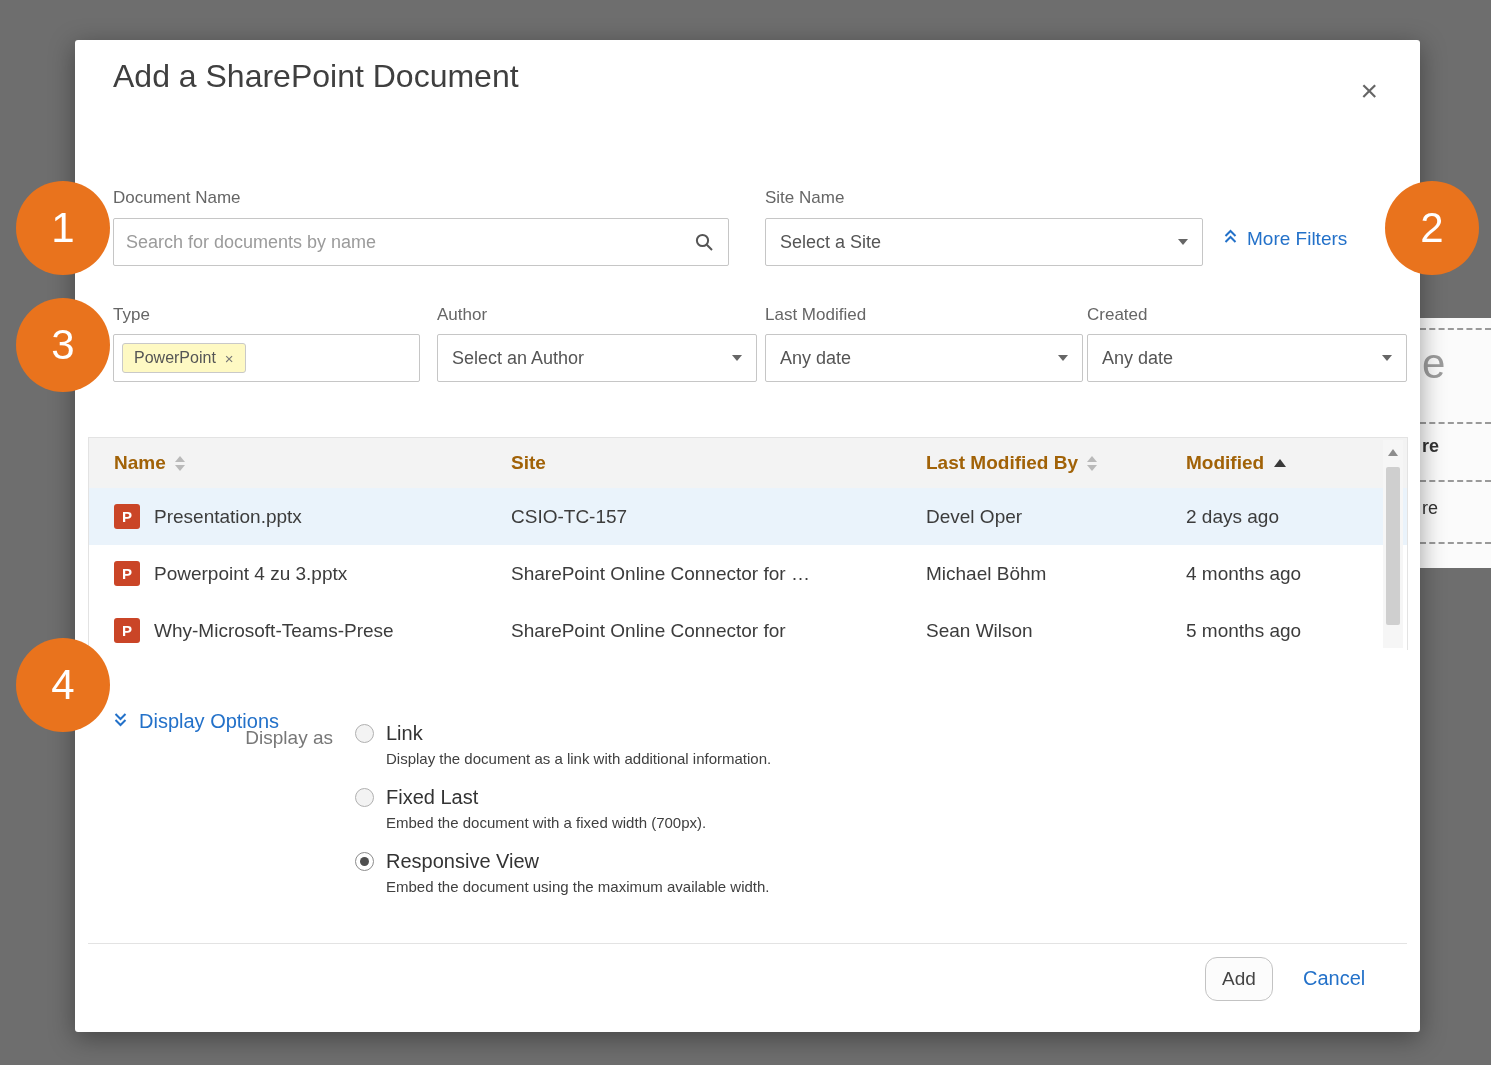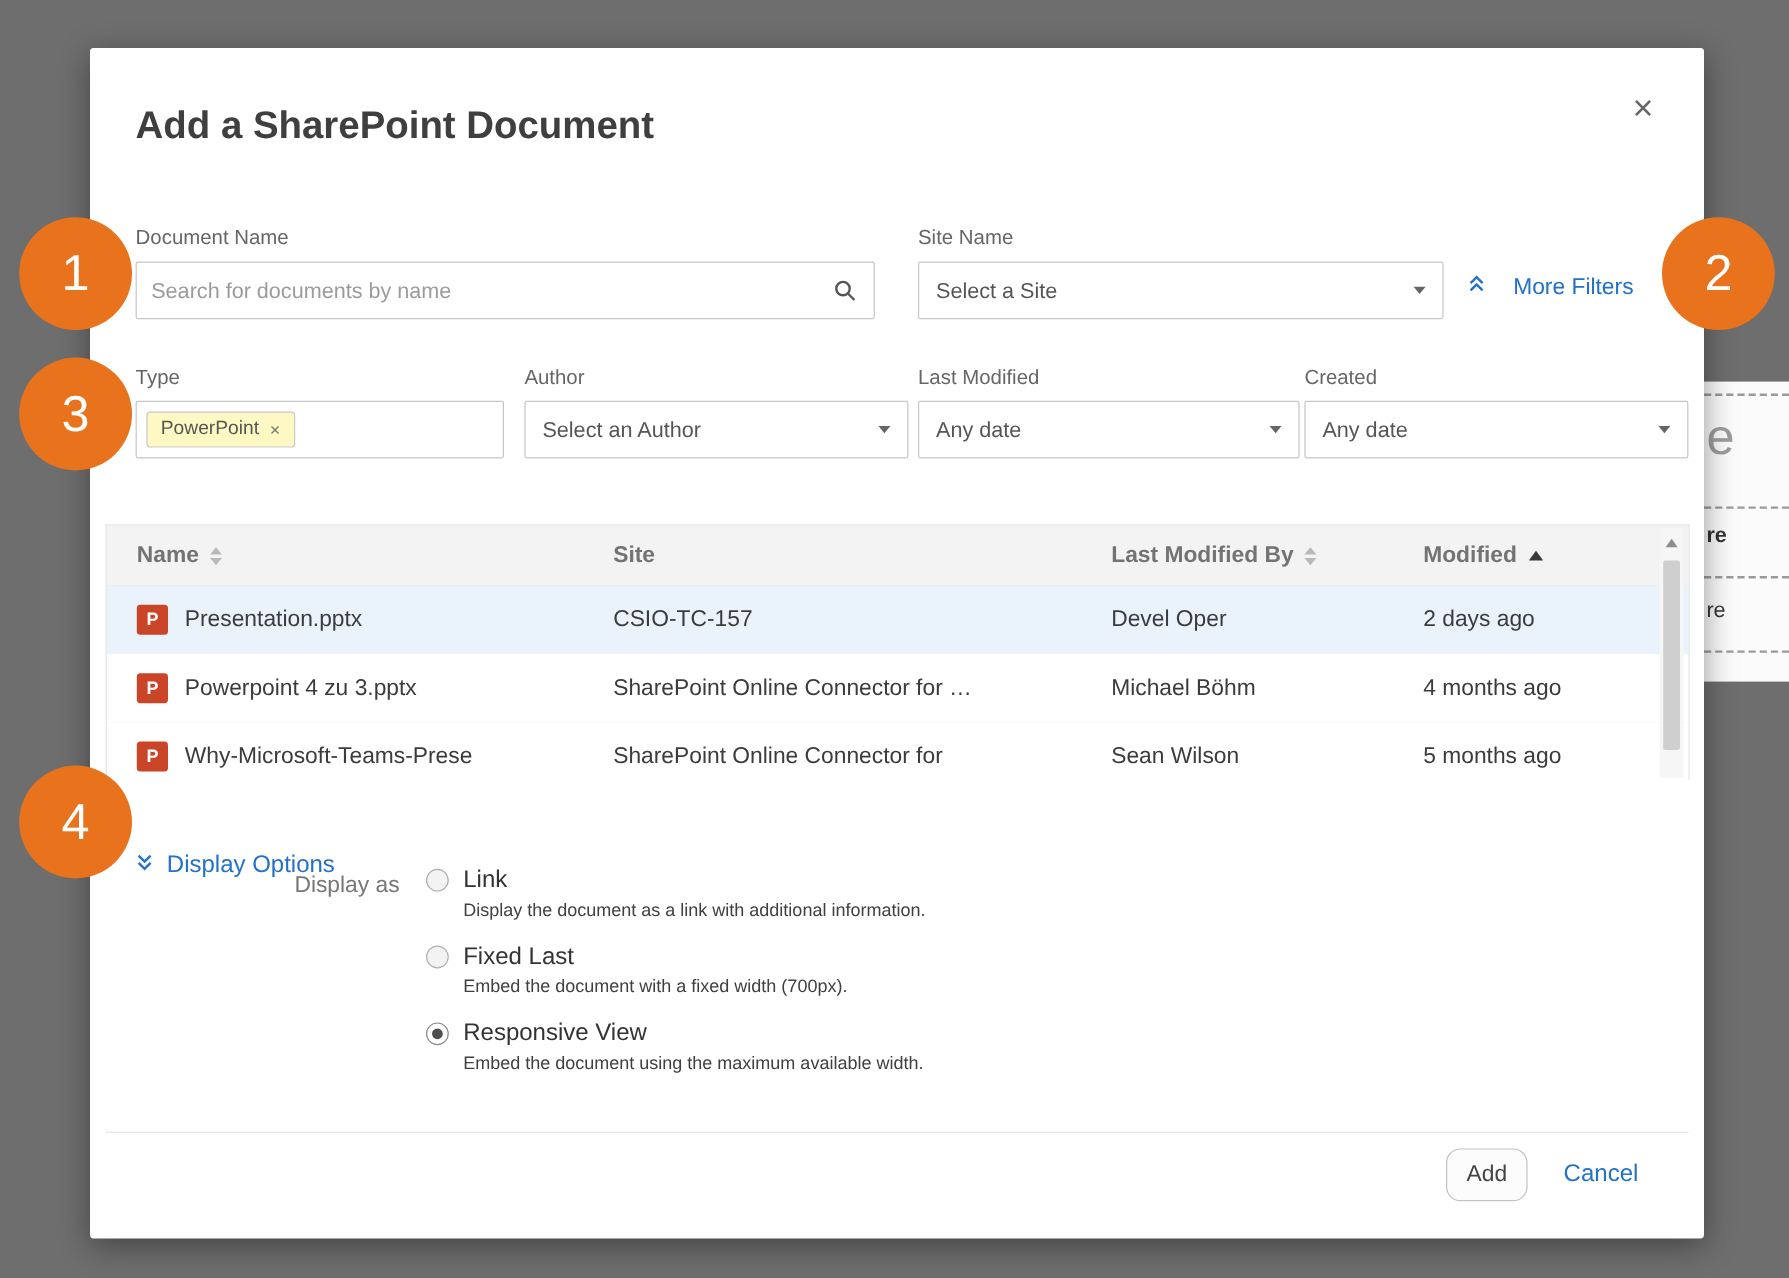--- a/index.html
+++ b/index.html
@@ -9,50 +9,50 @@
   
   .sliver{position:absolute;left:1420px;top:318px;width:71px;height:250px;background:#fbfbfb;overflow:hidden;}
   .dash{position:absolute;left:0;right:0;border-top:2px dashed #9a9a9a;}
   .d1{top:10px;} .d2{top:104px;} .d3{top:162px;} .d4{top:224px;}
   .frag-e{position:absolute;left:2px;top:22px;font-size:42px;color:#9c9c9c;}
   .frag-re1{position:absolute;left:2px;top:118px;font-size:18px;font-weight:bold;color:#333;}
   .frag-re2{position:absolute;left:2px;top:180px;font-size:18px;color:#333;}
 
   
   .modal{position:absolute;left:75px;top:40px;width:1345px;height:992px;background:#fff;border-radius:3px;box-shadow:0 6px 26px rgba(0,0,0,.38);}
-  .modal-title{position:absolute;left:38px;top:46px;font-size:32px;color:#3f3f3f;font-weight:700;}
+  .modal-title{position:absolute;left:38px;top:18px;font-size:32px;color:#3f3f3f;font-weight:400;}
   .close-btn{position:absolute;right:42px;top:36px;font-size:30px;color:#666;line-height:1;background:none;border:none;font-family:inherit;cursor:pointer;padding:0;}
 
   .flabel{position:absolute;font-size:17px;color:#666;}
   .lb-docname{left:38px;top:148px;} .lb-sitename{left:690px;top:148px;}
   .lb-type{left:38px;top:265px;} .lb-author{left:362px;top:265px;}
   .lb-lastmod{left:690px;top:265px;} .lb-created{left:1012px;top:265px;}
 
   .control{position:absolute;height:46px;border:1px solid #c6c6c6;border-radius:2px;background:#fff;font-size:18px;color:#555;display:flex;align-items:center;}
   .search-wrap{left:38px;top:178px;width:614px;}
   .search-input{flex:1;border:none;outline:none;font-size:18px;color:#444;padding:0 12px;font-family:inherit;background:transparent;}
   .search-input::placeholder{color:#9b9b9b;}
   .search-icon{margin-right:14px;display:flex;align-items:center;}
   .select{padding:0 14px;justify-content:space-between;cursor:pointer;}
   .sel-site{left:690px;top:178px;width:408px;}
   .sel-author{left:362px;top:294px;width:290px;}
   .sel-lastmod{left:690px;top:294px;width:288px;}
   .sel-created{left:1012px;top:294px;width:290px;}
   .caret{width:0;height:0;border-left:5px solid transparent;border-right:5px solid transparent;border-top:6px solid #666;}
 
-  .more-filters{position:absolute;left:1148px;top:188px;display:flex;align-items:center;gap:23px;color:#2371c9;font-size:19px;text-decoration:none;cursor:pointer;}
+  .more-filters{position:absolute;left:1148px;top:188px;display:flex;align-items:center;gap:9px;color:#2371c9;font-size:19px;text-decoration:none;cursor:pointer;}
 
   .type-field{left:38px;top:294px;width:289px;padding:0 8px;}
   .tag{display:flex;align-items:center;gap:9px;background:#fef9c3;border:1px solid #c9c9c9;border-radius:3px;padding:5px 11px;font-size:16px;color:#555;}
   .tag-x{color:#777;font-size:15px;cursor:pointer;}
 
   
   .table{position:absolute;left:13px;top:397px;width:1318px;height:212px;overflow:hidden;border:1px solid #e3e3e3;border-bottom:none;background:#fff;}
   .thead{position:absolute;left:0;top:0;right:0;height:50px;background:#f3f3f3;border-bottom:1px solid #ddd;}
-  .th{position:absolute;top:0;height:50px;display:flex;align-items:center;font-size:19px;font-weight:bold;color:#737373;cursor:pointer;justify-content:center;}
+  .th{position:absolute;top:0;height:50px;display:flex;align-items:center;font-size:19px;font-weight:bold;color:#a16207;cursor:pointer;justify-content:center;}
   .col-name{left:25px;} .col-site{left:422px;} .col-lmb{left:837px;} .col-mod{left:1097px;}
   .sort-ud{display:inline-flex;flex-direction:column;gap:3px;margin-left:9px;}
   .tri-up{width:0;height:0;border-left:5px solid transparent;border-right:5px solid transparent;border-bottom:6px solid #b9b9b9;}
   .tri-down{width:0;height:0;border-left:5px solid transparent;border-right:5px solid transparent;border-top:6px solid #b9b9b9;}
   .tri-up-dark{width:0;height:0;border-left:6px solid transparent;border-right:6px solid transparent;border-bottom:8px solid #3a3a3a;margin-left:10px;}
   .row{position:absolute;left:0;right:0;height:57px;border-bottom:1px solid #ececec;background:#fff;cursor:pointer;}
   .row1{top:50px;background:#eaf3fb;} .row2{top:107px;} .row3{top:164px;}
   .cell{position:absolute;top:0;height:57px;display:flex;align-items:center;font-size:19px;color:#3c3c3c;white-space:nowrap;}
   .ppt{width:26px;height:25px;background:#ca4527;border-radius:3px;color:#fff;font-size:15px;font-weight:bold;display:flex;align-items:center;justify-content:center;margin-right:14px;flex:0 0 auto;}
   .vscroll{position:absolute;right:4px;top:2px;width:20px;height:208px;background:#f6f6f6;cursor:pointer;}

